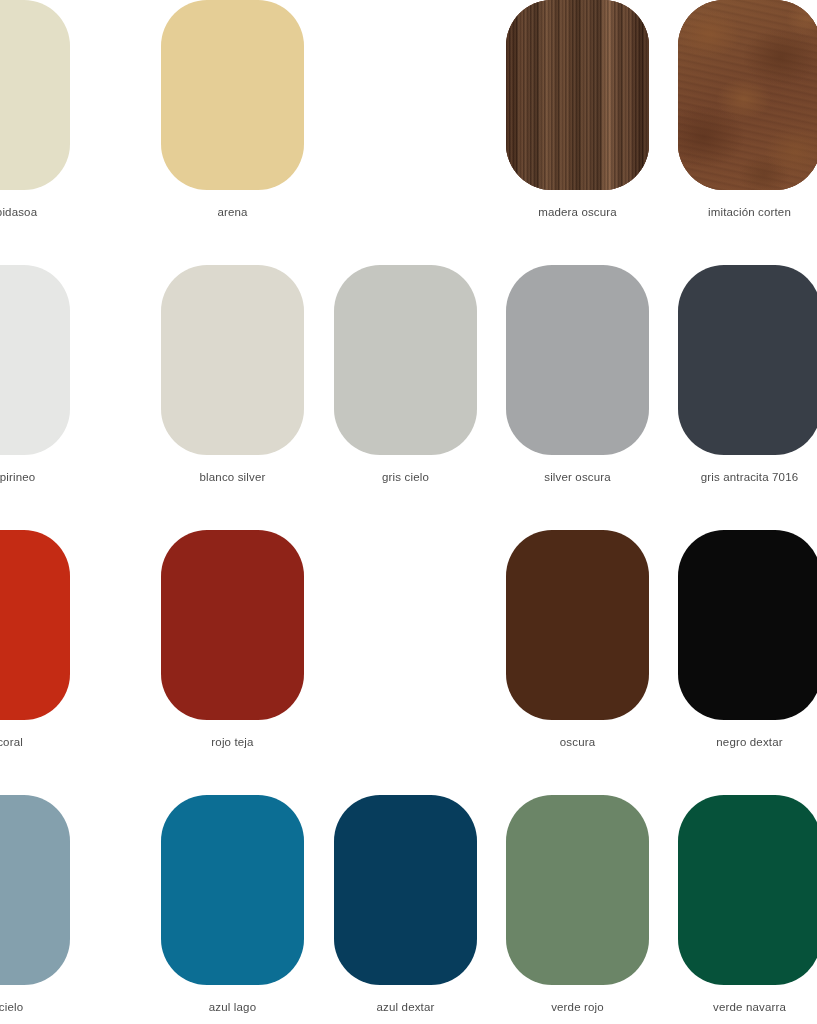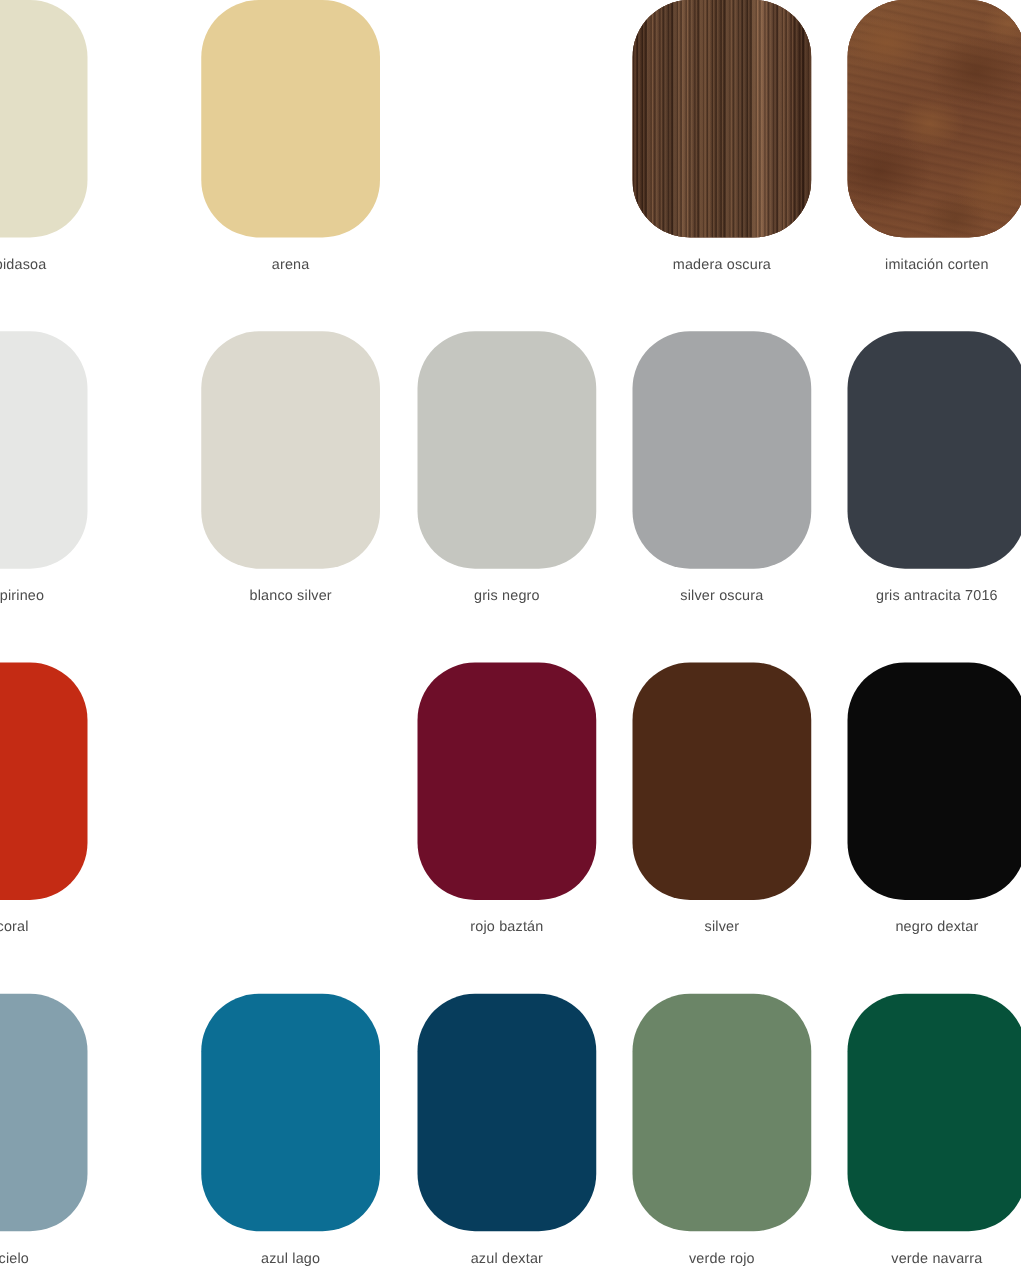--- a/index.html
+++ b/index.html
@@ -179,43 +179,43 @@
       <div class="cell col-0">
         <div class="swatch" style="background: rgb(230, 231, 229);"></div>
         <div class="label">blanco pirineo</div>
       </div>
       <div class="cell col-1">
         <div class="swatch" style="background: rgb(220, 217, 206);"></div>
         <div class="label">blanco silver</div>
       </div>
       <div class="cell col-2">
         <div class="swatch" style="background: rgb(197, 198, 192);"></div>
-        <div class="label">gris negro</div>
+        <div class="label">gris cielo</div>
       </div>
       <div class="cell col-3">
         <div class="swatch" style="background: rgb(164, 166, 168);"></div>
         <div class="label">silver oscura</div>
       </div>
       <div class="cell col-4">
         <div class="swatch" style="background: rgb(56, 62, 71);"></div>
         <div class="label">gris antracita 7016</div>
       </div>
     </div>
   <div class="row row-2">
       <div class="cell col-0">
         <div class="swatch" style="background: rgb(196, 43, 20);"></div>
         <div class="label">rojo coral</div>
       </div>
-      <div class="cell col-2">
-        <div class="swatch" style="background: rgb(110, 14, 41);"></div>
-        <div class="label">rojo baztán</div>
+      <div class="cell col-1">
+        <div class="swatch" style="background: rgb(143, 35, 24);"></div>
+        <div class="label">rojo teja</div>
       </div>
       <div class="cell col-3">
         <div class="swatch" style="background: rgb(78, 42, 23);"></div>
-        <div class="label">silver</div>
+        <div class="label">oscura</div>
       </div>
       <div class="cell col-4">
         <div class="swatch" style="background: rgb(10, 10, 10);"></div>
         <div class="label">negro dextar</div>
       </div>
     </div>
   <div class="row row-3">
       <div class="cell col-0">
         <div class="swatch" style="background: rgb(132, 160, 173);"></div>
         <div class="label">azul cielo</div>

